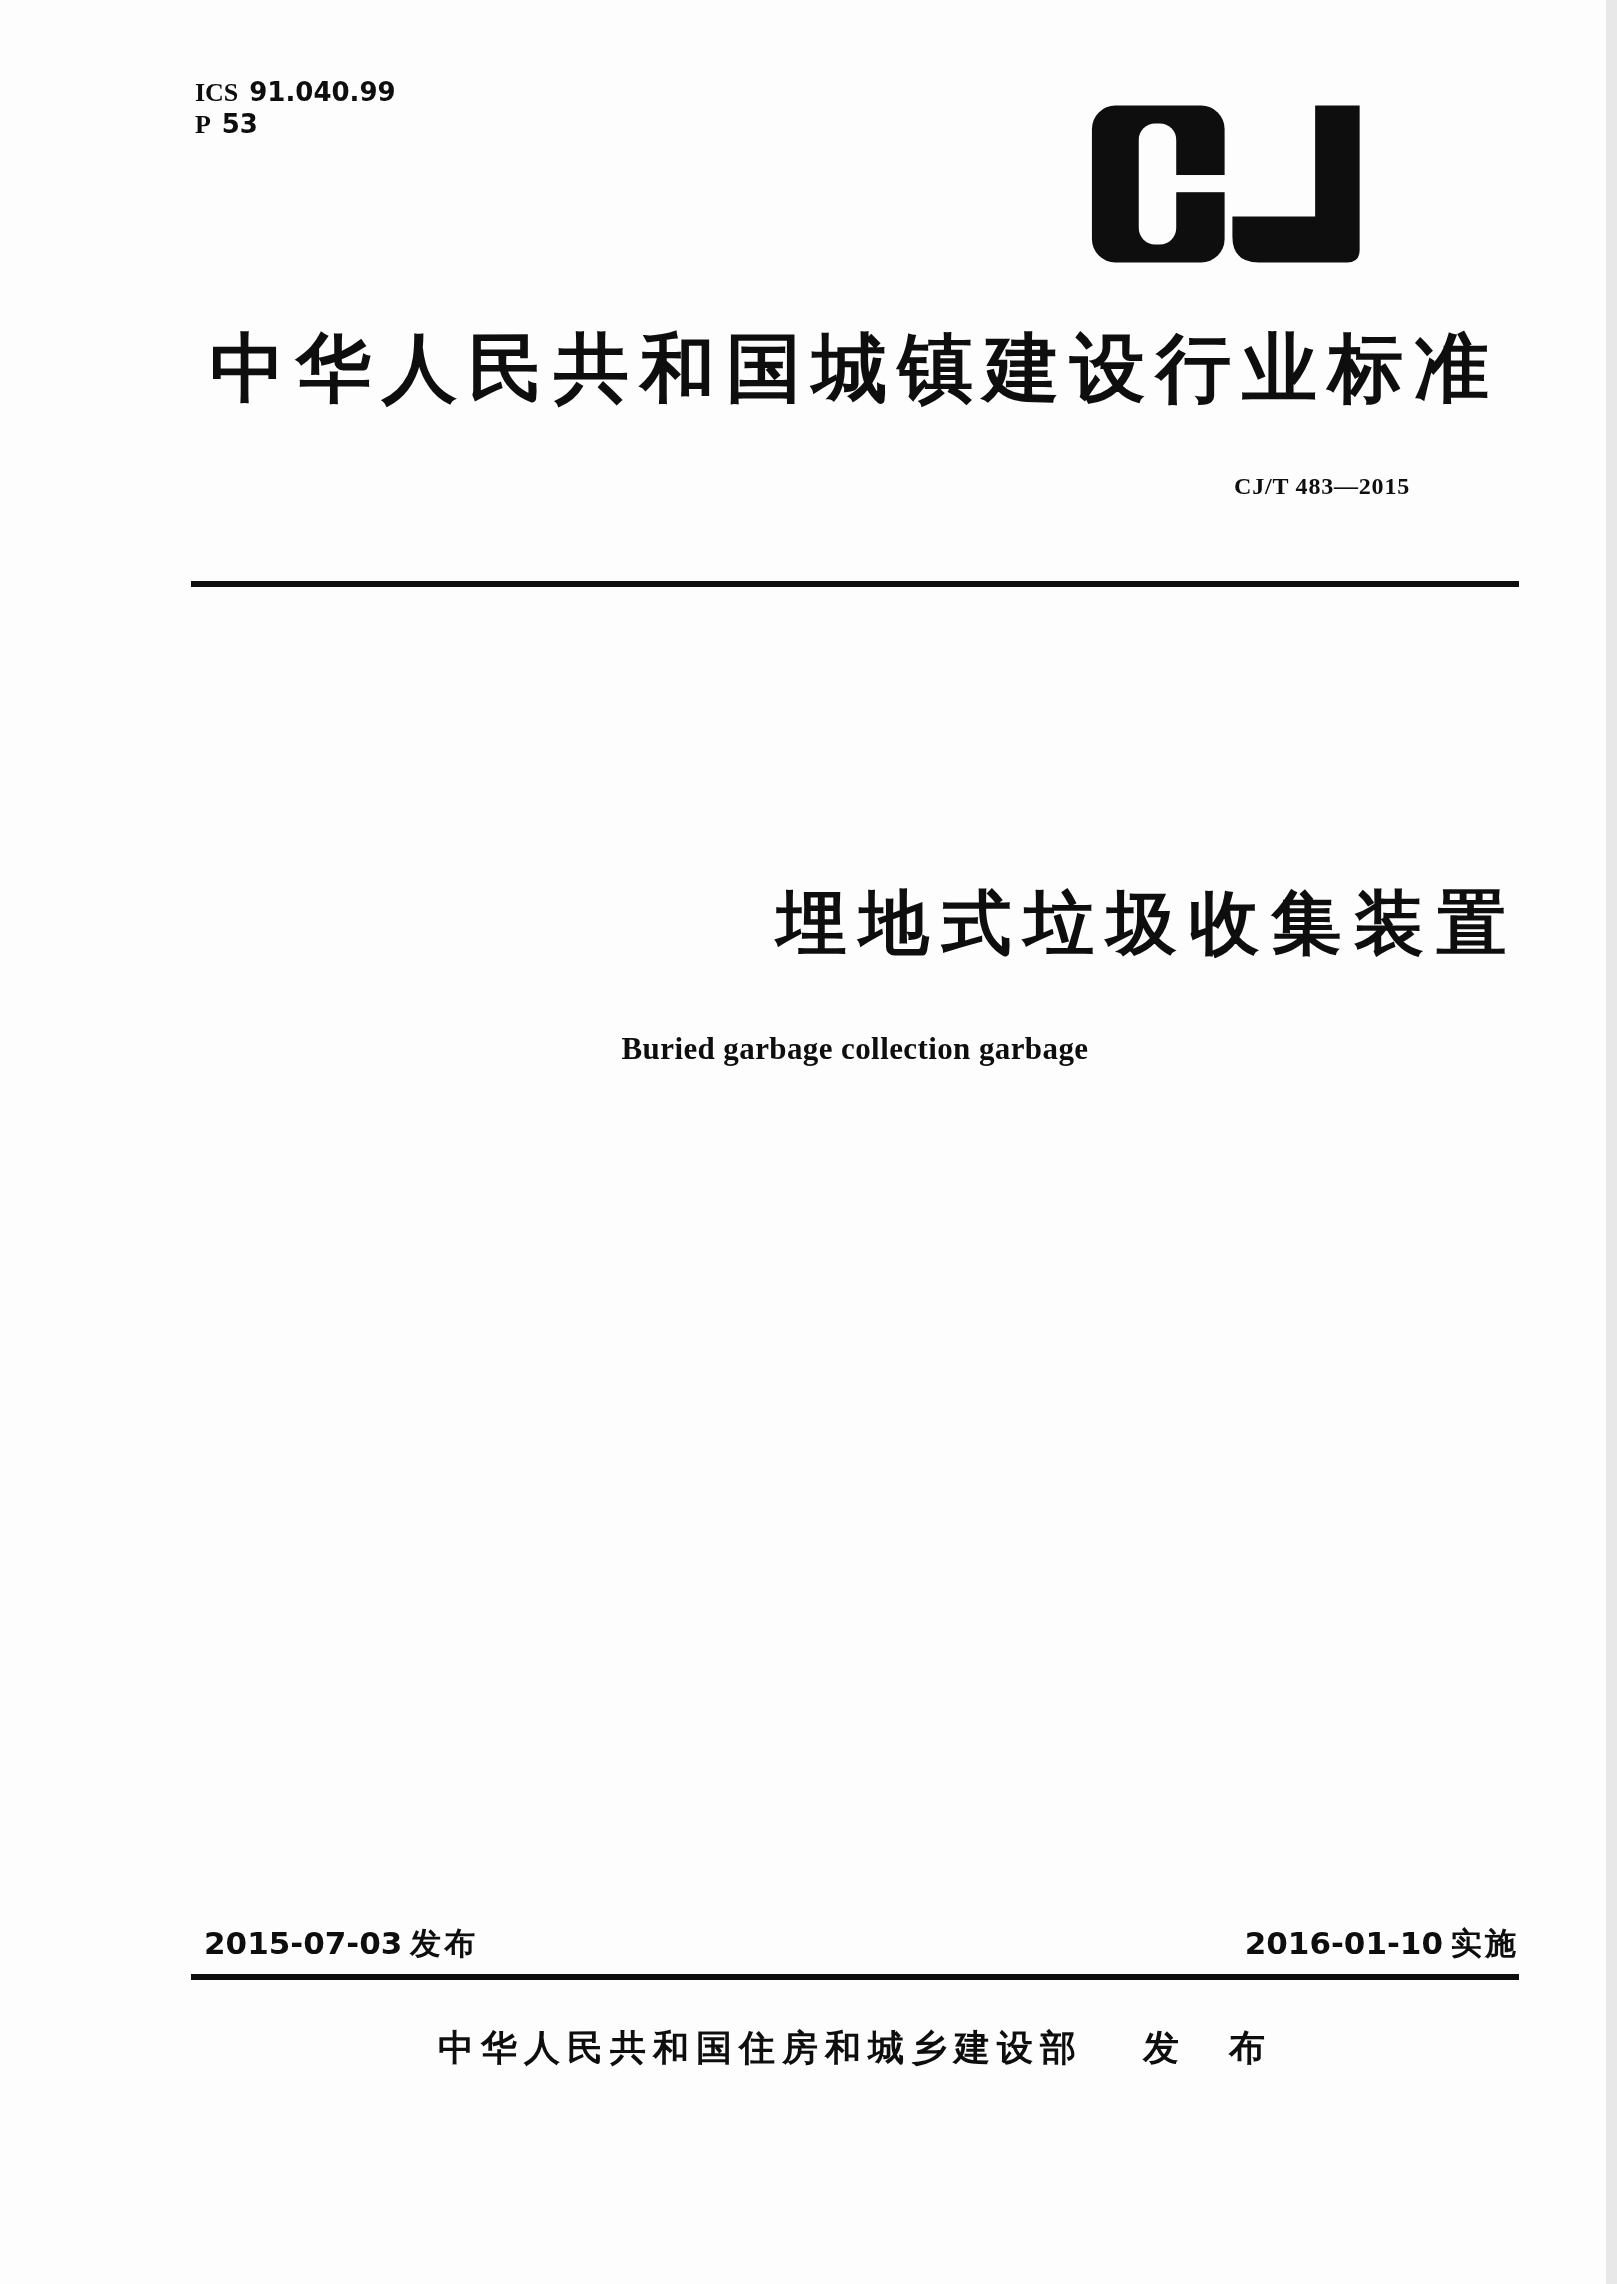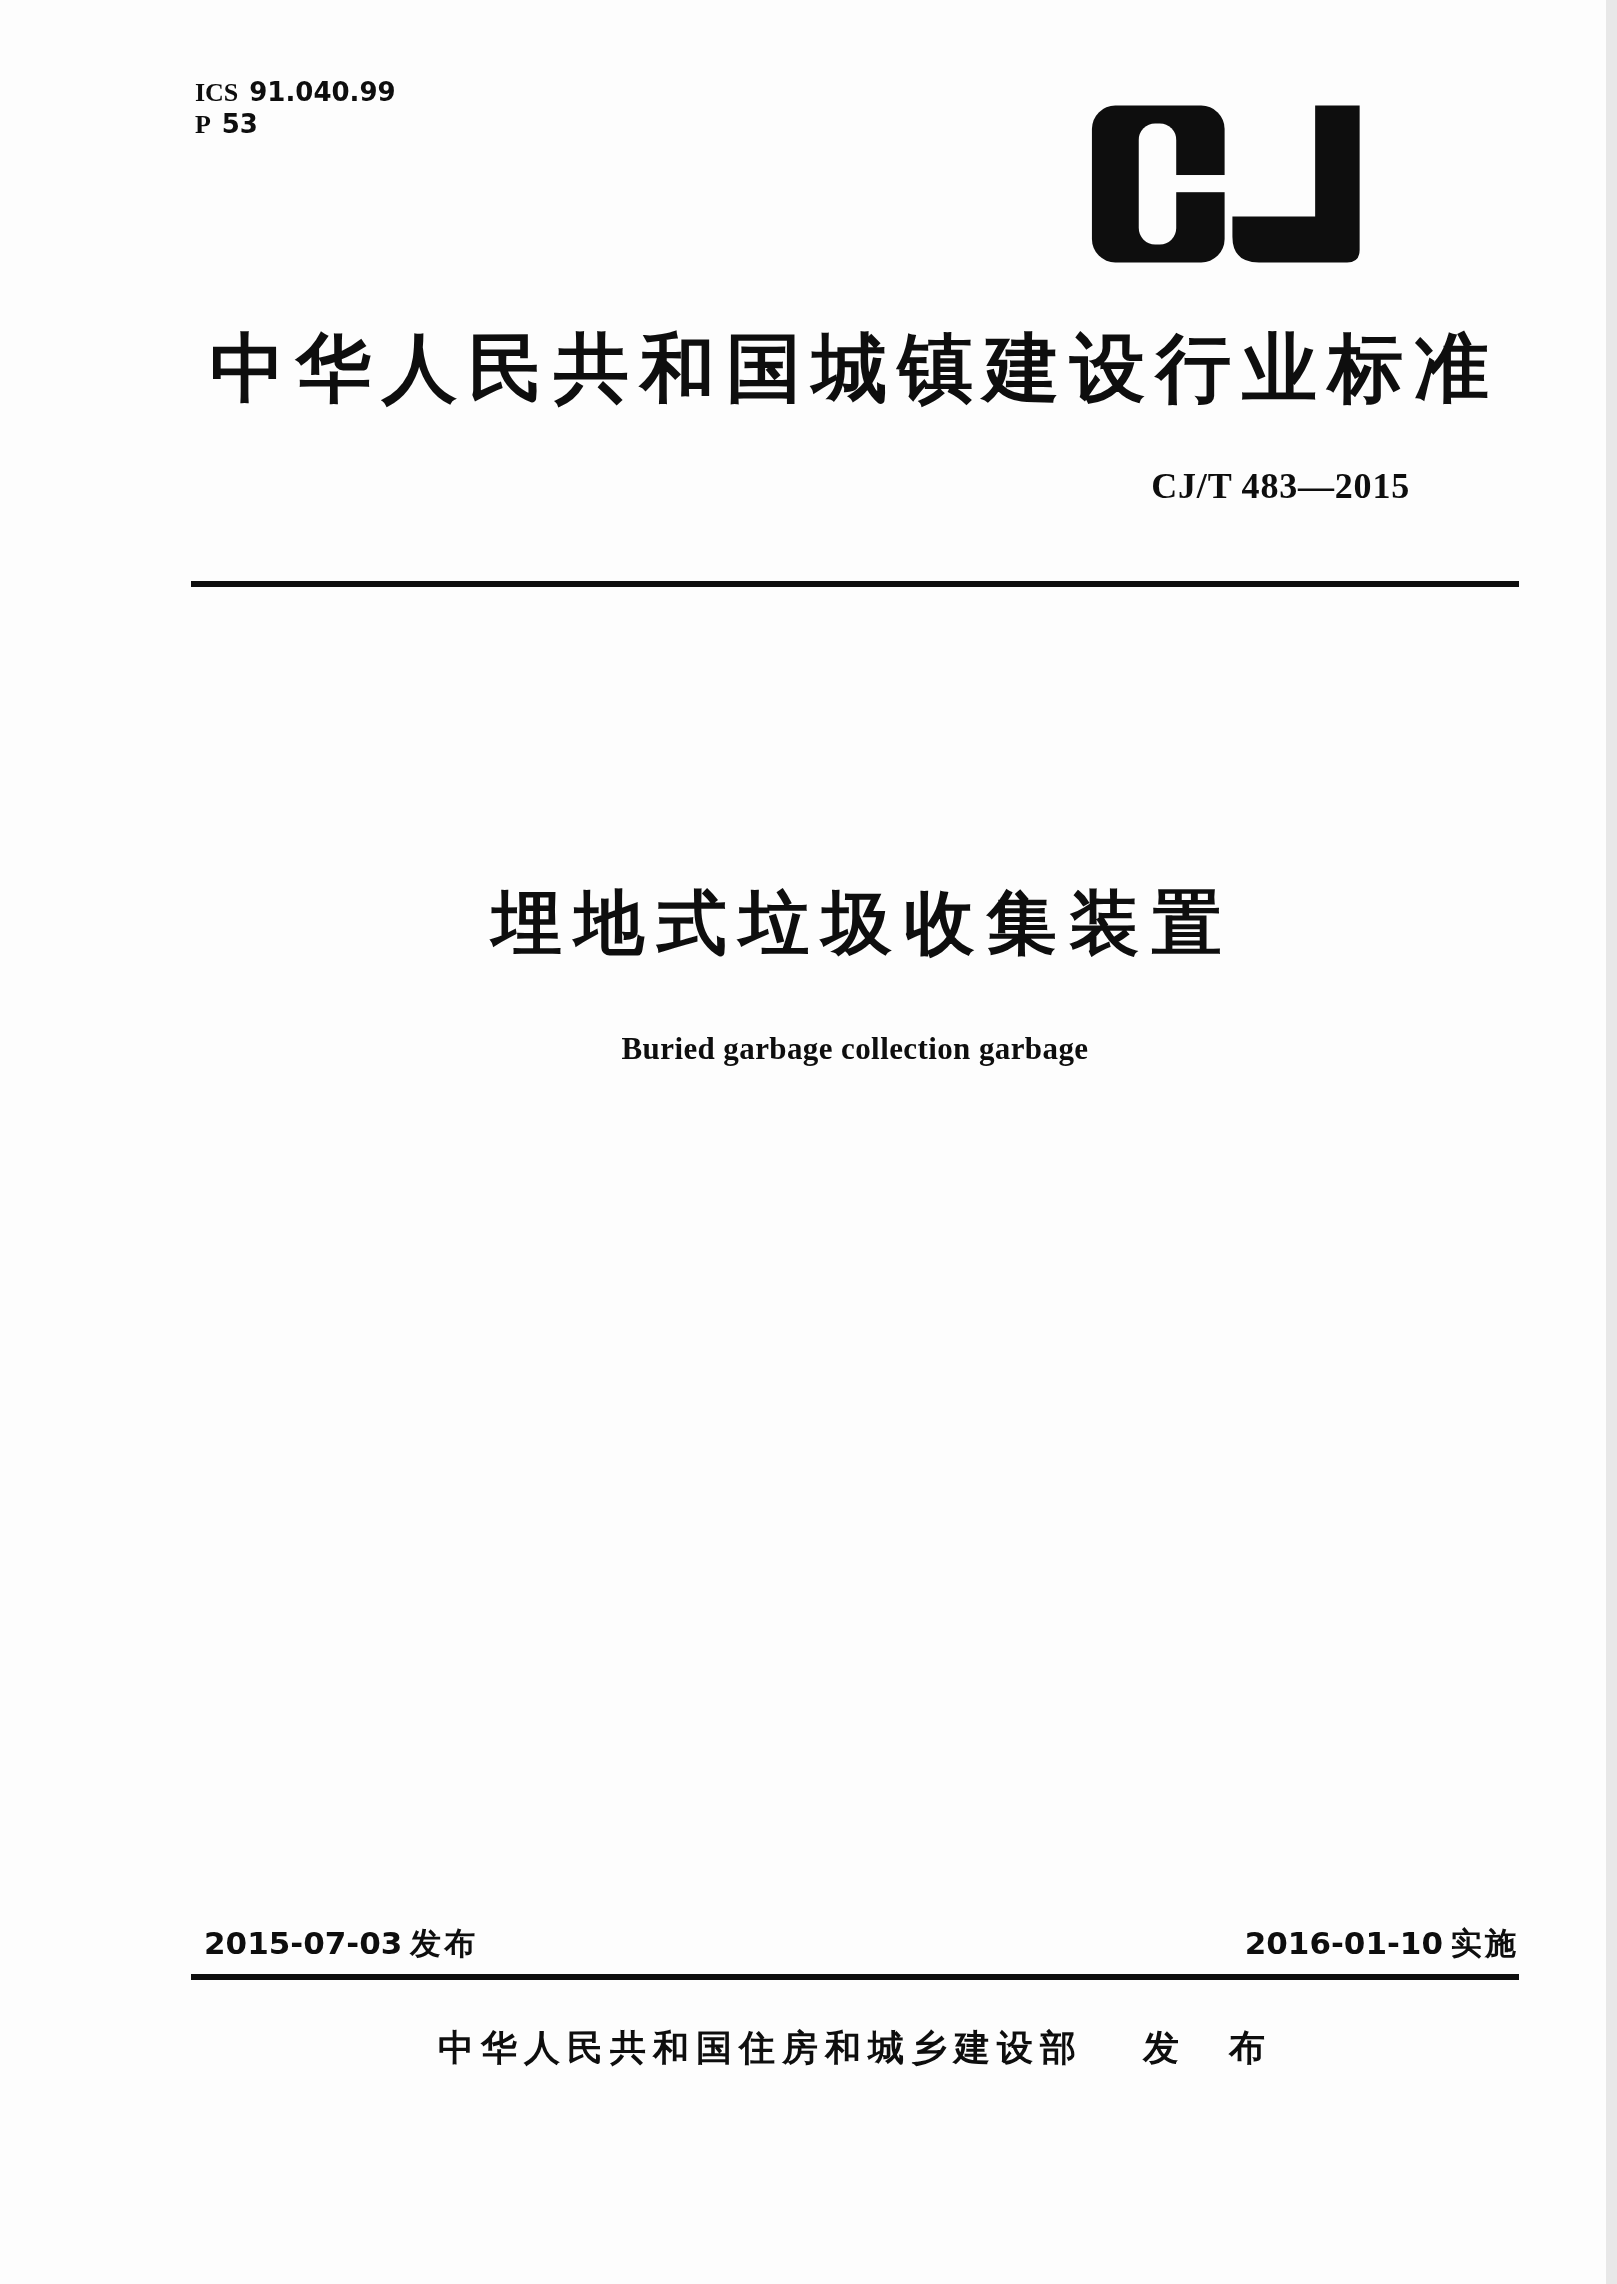--- a/index.html
+++ b/index.html
@@ -56,42 +56,42 @@
     font-weight: bold;
     letter-spacing: 11px;
     white-space: nowrap;
     font-family: "Liberation Sans", sans-serif;
   }
   
   .standard-number {
     position: absolute;
     top: 467px;
     right: 109px;
-    font-size: 36px;
+    font-size: 24px;
     line-height: 39px;
     font-weight: bold;
     font-family: "Liberation Serif", serif;
     letter-spacing: 0.8px;
     white-space: nowrap;
   }
   .rule {
     position: absolute;
     left: 0;
     width: 100%;
     background: #0e0e0e;
   }
   .rule-top    { top: 581px;  height: 5.5px; }
   .rule-bottom { top: 1974px; height: 6.3px; }
   
   .title-zh {
     position: absolute;
     left: 16px; right: 0;
     top: 886px;
     margin: 0;
-    text-align: center;
+    text-align: right;
     font-size: 70px;
     line-height: 75px;
     font-weight: bold;
     letter-spacing: 12.5px;
     white-space: nowrap;
   }
   .title-en {
     position: absolute;
     left: 0; right: 0;
     top: 1030px;

